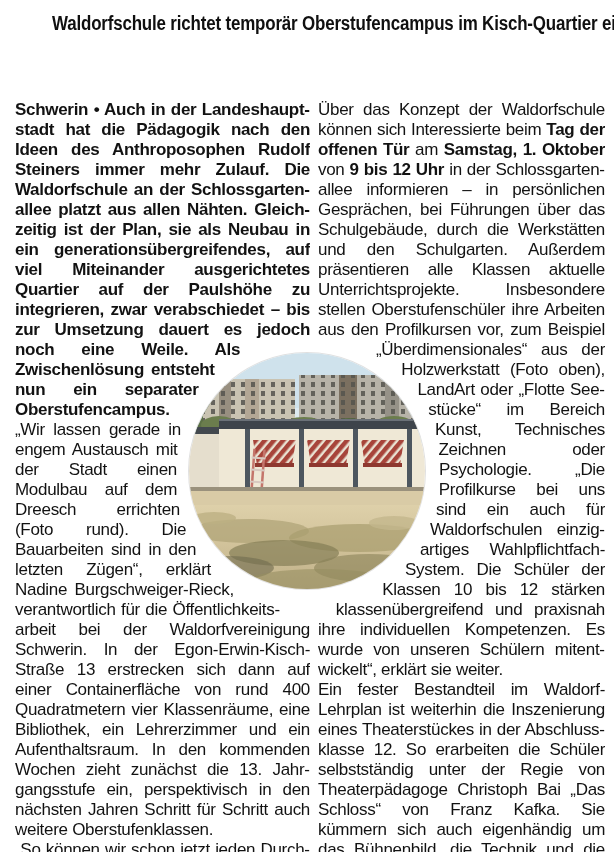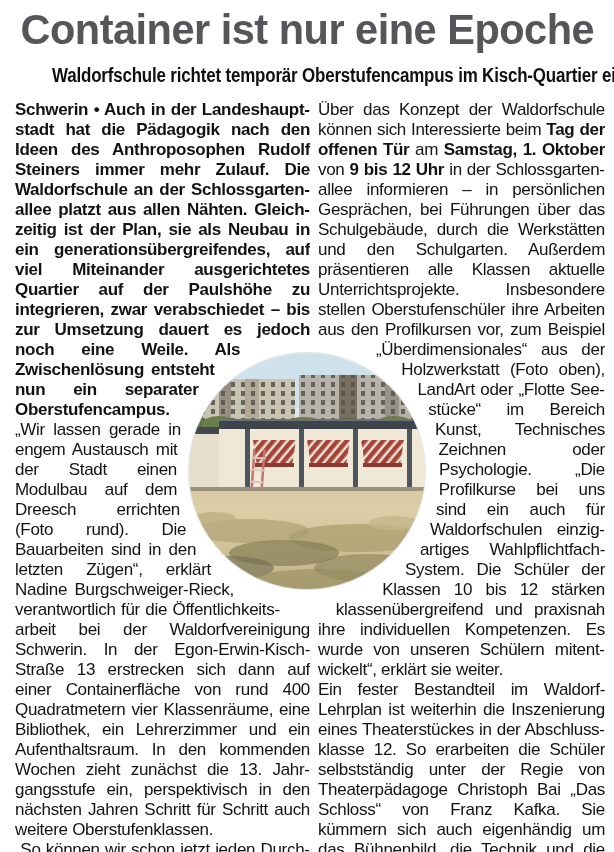--- a/index.html
+++ b/index.html
@@ -37,21 +37,20 @@
     border-radius:50%; overflow:hidden; box-shadow:0 0 0 1px rgba(0,0,0,0.12);
   }
   .photo svg { display:block; }
 </style>
 </head>
 <body>
 
 <div class="page">
 
   <div class="head">
-    <div><span class="title" style="transform: scaleX(0.987952);">Container ist nur eine Epoche</span></div>
     <div><span class="subtitle" style="transform: scaleX(0.846608);">Waldorfschule richtet temporär Oberstufencampus im Kisch-Quartier ein</span></div>
   </div>
 
   <div class="col col-left">
     <div class="spacer-left"></div>
     <p class="intro">Schwerin • Auch in der Landes­haupt­stadt hat die Pädagogik nach den Ideen des An­thro­po­sophen Rudolf Steiners immer mehr Zulauf. Die Waldorfschule an der Schloss­garten­allee platzt aus allen Nähten. Gleich­zeitig ist der Plan, sie als Neubau in ein genera­tions­über­grei­fendes, auf viel Mitein­ander aus­gerich­tetes Quartier auf der Pauls­höhe zu integrieren, zwar verab­schiedet – bis zur Um­setzung dauert es jedoch noch eine Weile. Als Zwischen­lösung entsteht nun ein separater Ober­stufen­campus.</p>
     <p>„Wir lassen gerade in engem Austausch mit der Stadt einen Modulbau auf dem Dreesch errichten (Foto rund). Die Bauarbeiten sind in den letzten Zügen“, erklärt Nadine Burgschweiger-Rieck, verant­wortlich für die Öffentlich­keits­ar­beit bei der Waldorf­ver­einigung Schwerin. In der Egon-Erwin-Kisch-Straße 13 erstrecken sich dann auf einer Container­fläche von rund 400 Qua­drat­metern vier Klassen­räume, eine Bibliothek, ein Lehrer­zimmer und ein Aufent­halts­raum. In den kommenden Wochen zieht zunächst die 13. Jahr­gangs­stufe ein, perspek­tivisch in den nächsten Jahren Schritt für Schritt auch weitere Ober­stufen­klassen.</p>
     <p>„So können wir schon jetzt jeden Durch­gang zwei­zügig umsetzen. Der Vorteil ist, dass wir die Klassen auf etwa 24 Schüler ver­klei­nern und damit den Kindern päda­gogisch gerechter werden können“, freut sich Burgschweiger-Rieck – und ebenso die 25 frisch eingeschul-</p>
   </div>
 

